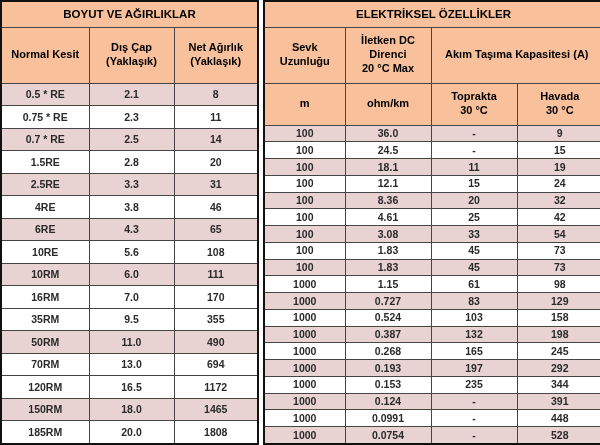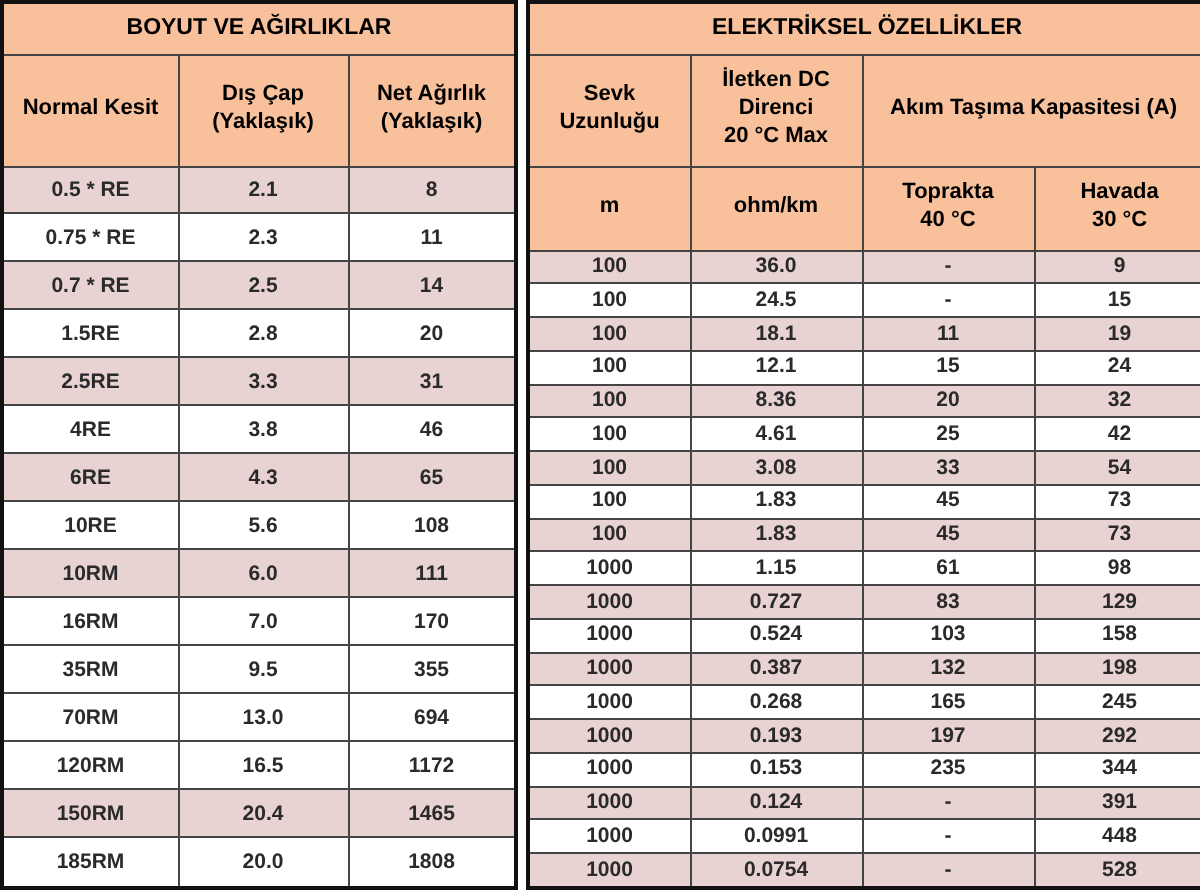--- a/index.html
+++ b/index.html
@@ -118,33 +118,38 @@
         <tr>
           <td>16RM</td>
           <td>7.0</td>
           <td>170</td>
         </tr>
         <tr>
           <td>35RM</td>
           <td>9.5</td>
           <td>355</td>
         </tr>
+        <tr class="stripe">
+          <td>50RM</td>
+          <td>11.0</td>
+          <td>490</td>
+        </tr>
         <tr>
           <td>70RM</td>
           <td>13.0</td>
           <td>694</td>
         </tr>
         <tr>
           <td>120RM</td>
           <td>16.5</td>
           <td>1172</td>
         </tr>
         <tr class="stripe">
           <td>150RM</td>
-          <td>20.4</td>
+          <td>18.0</td>
           <td>1465</td>
         </tr>
         <tr>
           <td>185RM</td>
           <td>20.0</td>
           <td>1808</td>
         </tr>
       </tbody>
   </table>
 
@@ -164,21 +169,21 @@
 Uzunluğu</th>
         <th>İletken DC
 Direnci
 20 °C Max</th>
         <th colspan="2">Akım Taşıma Kapasitesi (A)</th>
       </tr>
       <tr class="units-row">
         <th>m</th>
         <th>ohm/km</th>
         <th>Toprakta
-40 °C</th>
+30 °C</th>
         <th>Havada
 30 °C</th>
       </tr>
     </thead>
     <tbody>
         <tr class="stripe">
           <td>100</td>
           <td>36.0</td>
           <td>-</td>
           <td>9</td>

